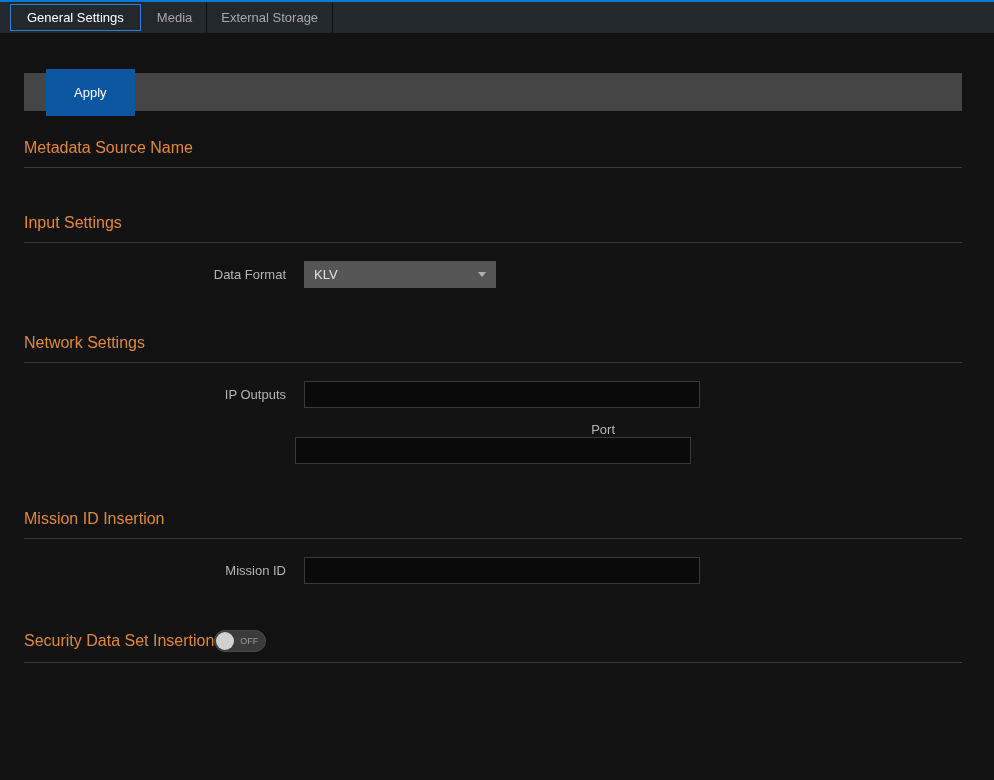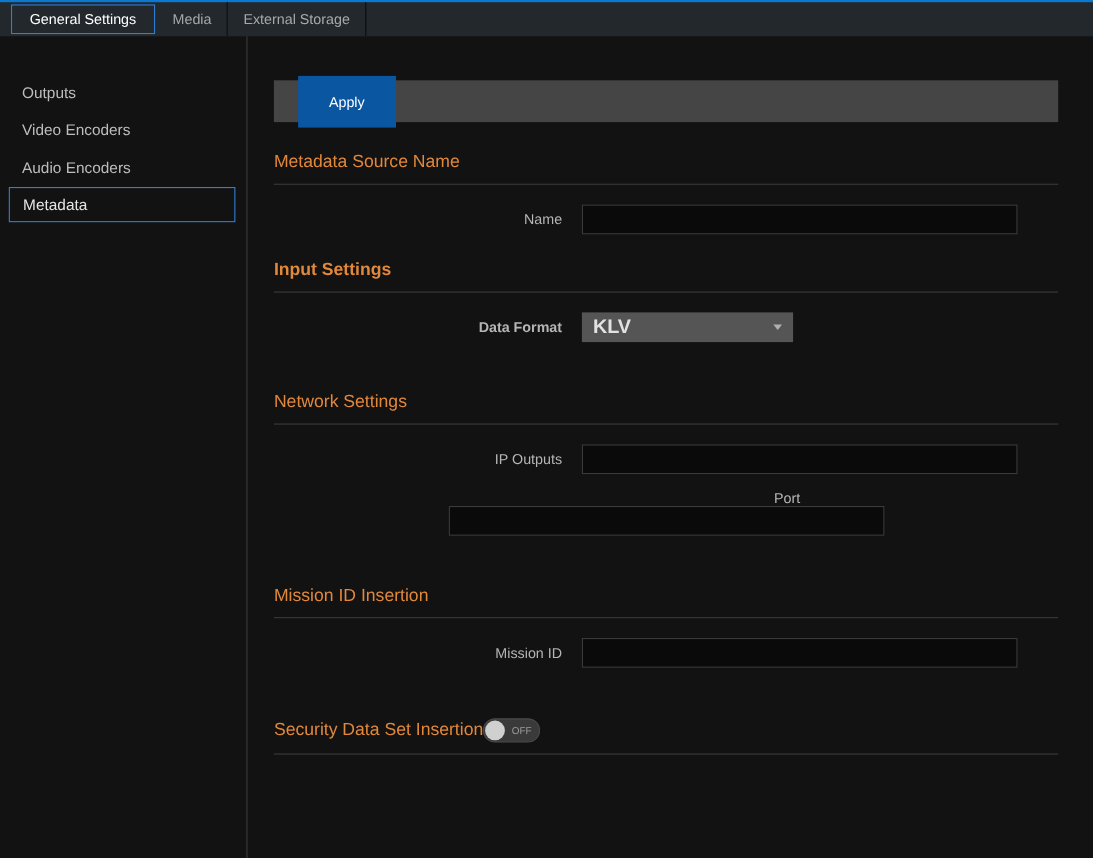--- a/index.html
+++ b/index.html
@@ -128,21 +128,21 @@
   .select-wrap {
     position: relative;
     width: 192px;
     height: 27px;
     background: #555555;
     border: none;
     display: flex;
     align-items: center;
     padding: 0 10px;
     color: #e2e2e2;
-    font-size: 18px;
+    font-size: 13px;
     cursor: pointer;
     justify-content: space-between;
   }
   .caret-down {
     width: 0; height: 0;
     border-left: 4px solid transparent;
     border-right: 4px solid transparent;
     border-top: 5px solid #b0b0b0;
   }
   .toggle {
@@ -171,41 +171,31 @@
 </head>
 <body>
 
 <div class="topbar">
   <div class="tab active">General Settings</div>
   <div class="tab">Media</div>
   <div class="tab">External Storage</div>
 </div>
 
 <div class="body-row">
-  <div class="sidebar">
-    <div class="sidebar-item">Outputs</div>
-    <div class="sidebar-item">Video Encoders</div>
-    <div class="sidebar-item">Audio Encoders</div>
-    <div class="sidebar-item active">Metadata</div>
-  </div>
 
   <div class="main">
     <div class="panel-header">
       <button class="apply-btn">Apply</button>
     </div>
 
     <div class="section">
       <div class="section-title">Metadata Source Name</div>
-      <div class="form-row">
-        <div class="form-label">Name</div>
-        <input class="text-input" type="text" value="" style="">
-      </div>
-    </div>
-
-    <div class="section" style="margin-top:24px;font-weight:bold;">
+    </div>
+
+    <div class="section" style="margin-top:46px;">
       <div class="section-title">Input Settings</div>
       <div class="form-row">
         <div class="form-label">Data Format</div>
         <div class="select-wrap">
           <span>KLV</span>
           <span class="caret-down"></span>
         </div>
       </div>
     </div>
 

